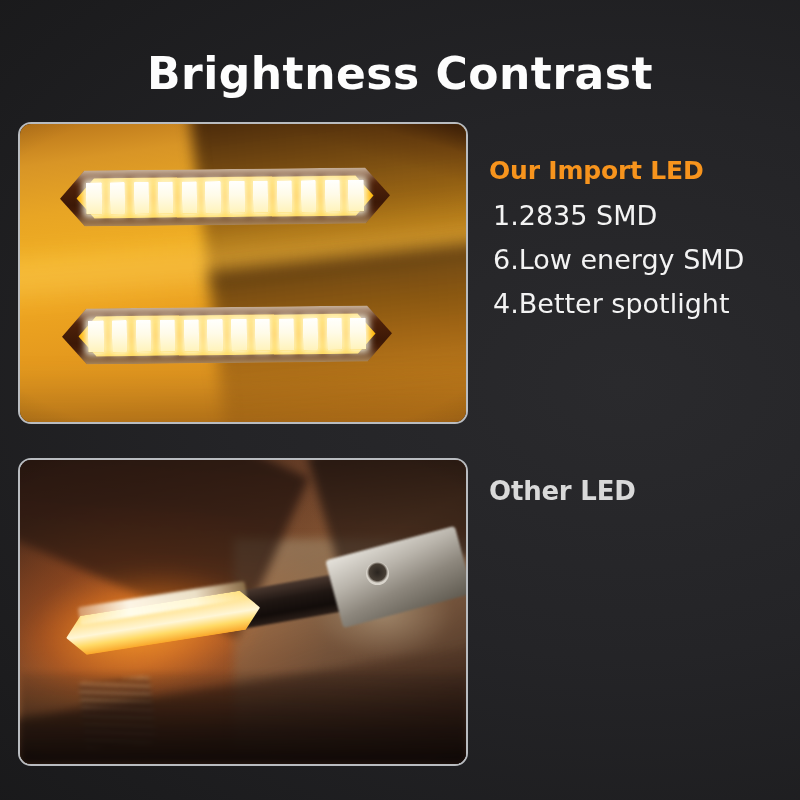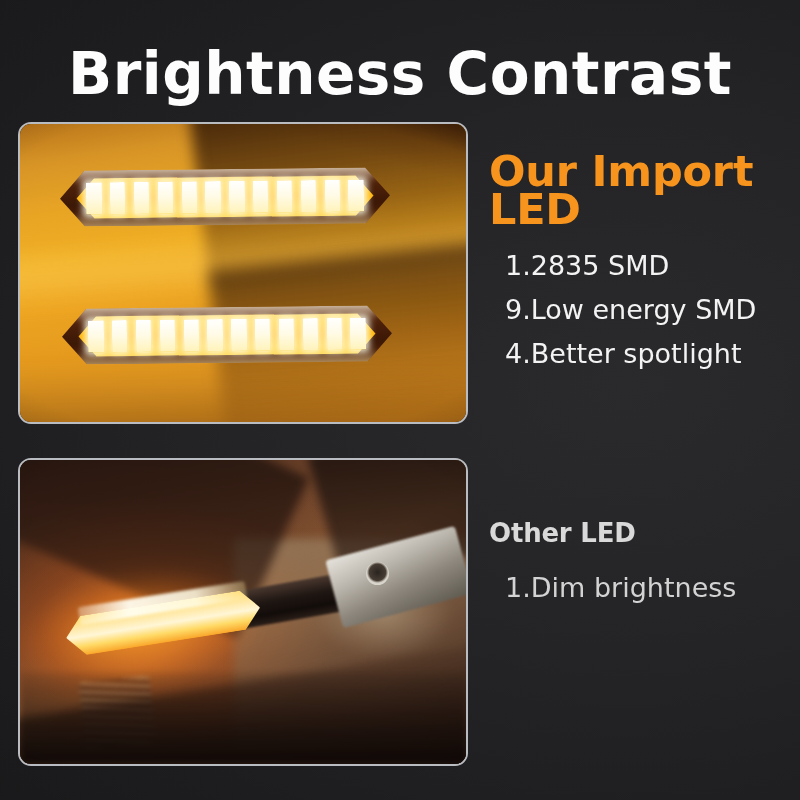--- a/index.html
+++ b/index.html
@@ -18,21 +18,21 @@
     background:
       radial-gradient(130% 90% at 78% 48%, #2a2a2d 0%, #242427 38%, #1c1c1e 72%, #161617 100%);
   }
 
   
   .title {
     position:absolute;
     top:46px; left:0; width:800px;
     text-align:center;
     color:#fdfdfd;
-    font-size:58px;
+    font-size:44px;
     font-weight:bold;
     letter-spacing:0.5px;
     line-height:56px;
     font-family:"DejaVu Sans", sans-serif;
   }
 
   
   .photo {
     position:absolute;
     border:2px solid #b9bcc0;
@@ -261,38 +261,38 @@
       rgba(232,196,150,0.50) 0px, rgba(232,196,150,0.50) 3px,
       rgba(60,32,20,0.45) 3px, rgba(60,32,20,0.45) 8px);
     transform:rotate(-6deg);
     filter:blur(2.2px);
     border-radius:4px;
   }
 
   
   .col { position:absolute; left:489px; width:300px; }
   .col-top    { top:152px; }
-  .col-bottom { top:517px; }
+  .col-bottom { top:475px; }
 
   .head-import {
     color:#f7941d;
-    font-size:43px;
+    font-size:25px;
     font-weight:bold;
     line-height:38px;
     letter-spacing:-0.2px;
   }
   .head-other {
     color:#d9d9d9;
     font-size:26px;
     font-weight:bold;
     line-height:32px;
     letter-spacing:-0.2px;
   }
 
-  ol.feature-list { list-style:none; margin:16px; padding:0; }
+  ol.feature-list { list-style:none; margin:4px; padding:0; }
 
   .list-top    { margin-top:22px; }
   .list-bottom { margin-top:30px; }
 
   .list-top li {
     color:#f3f3f3;
     font-size:27px;
     line-height:44px;
     white-space:nowrap;
   }
@@ -382,27 +382,24 @@
       <div class="moto-frame-b"></div>
       <div class="moto-dark-bottom"></div>
       <div class="vignette"></div>
     </div>
   </div>
 
   <div class="col col-top">
     <div class="head-import">Our Import LED</div>
     <ol class="feature-list list-top">
       <li>1.2835 SMD</li>
-      <li>9.Low energy SMD</li>
+      <li>6.Low energy SMD</li>
       <li>4.Better spotlight</li>
     </ol>
   </div>
 
   <div class="col col-bottom">
     <div class="head-other">Other LED</div>
     <ol class="feature-list list-bottom">
-      <li>
-        <span>1.Dim brightness</span>
-      </li>
     </ol>
   </div>
 
 </div>
 
 </body></html>

